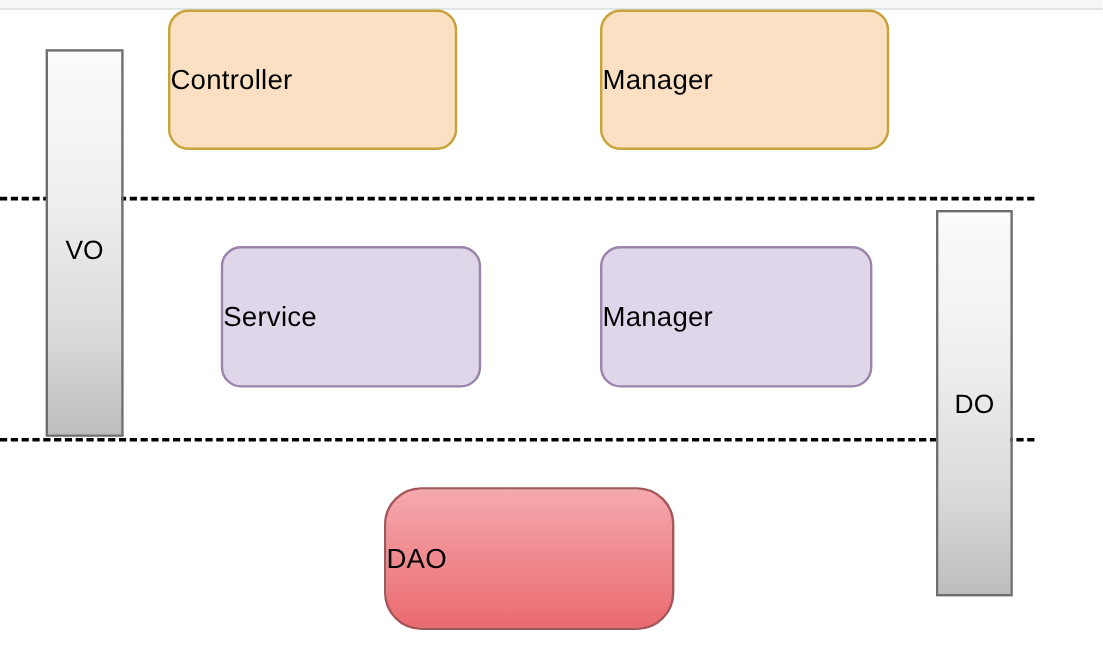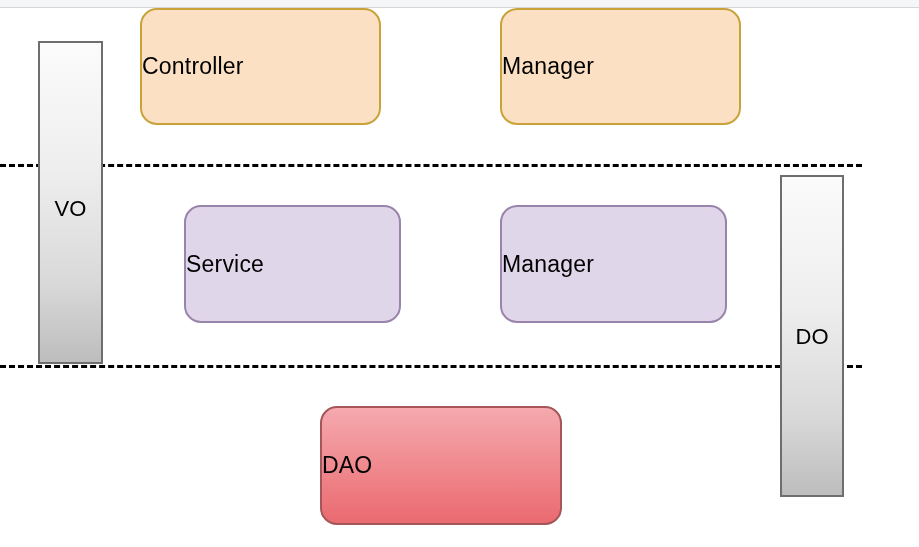--- a/index.html
+++ b/index.html
@@ -110,21 +110,21 @@
   </div>
 
   <div class="node node-purple" style="left:140px; top:205px; width:217px; height:118px;margin-left:44px;">
     <span>Service</span>
   </div>
 
   <div class="node node-purple" style="left:500px; top:205px; width:227px; height:118px;">
     <span>Manager</span>
   </div>
 
-  <div class="node node-red" style="left:320px; top:406px; width:242px; height:119px;">
+  <div class="node node-red" style="left:320px; top:406px; width:242px; height:119px;border-radius:31px;">
     <span>DAO</span>
   </div>
 
   <div class="bar" style="left:38px; top:41px; width:65px; height:323px;">
     <span class="bar-label" style="top:155px;">VO</span>
   </div>
 
   <div class="bar" style="left:780px; top:175px; width:64px; height:322px;">
     <span class="bar-label" style="top:149px;">DO</span>
   </div>

